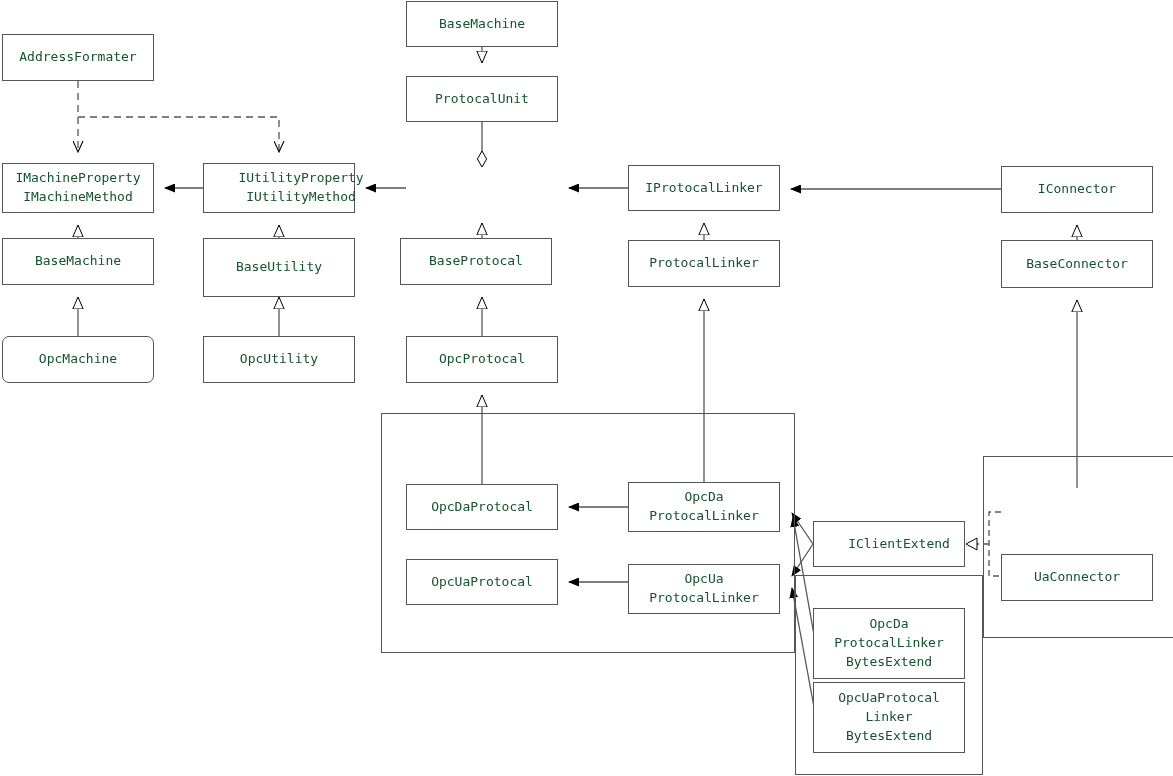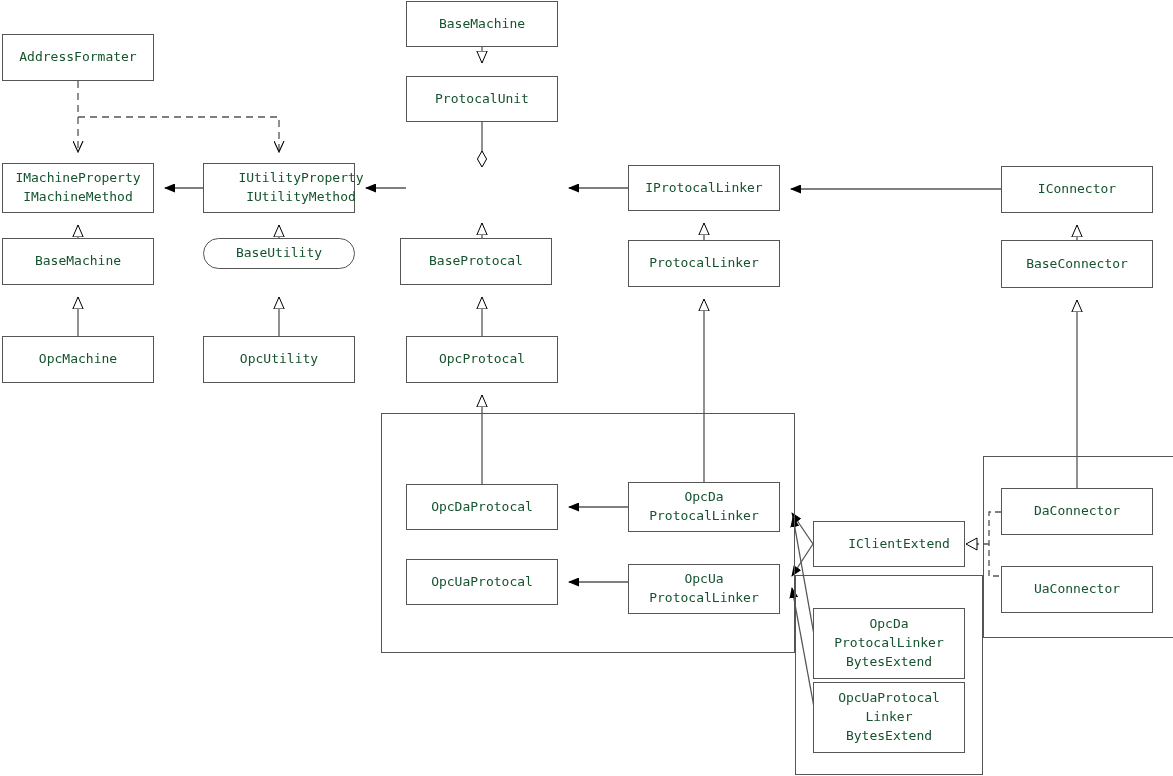--- a/index.html
+++ b/index.html
@@ -148,29 +148,29 @@
   <div class="node" style="left:203px; top:163px; width:152px; height:50px;padding-left:44px;">IUtilityProperty
 IUtilityMethod</div>
 
 
   <div class="node" style="left:628px; top:165px; width:152px; height:46px;">IProtocalLinker</div>
 
   <div class="node" style="left:1001px; top:166px; width:152px; height:47px;">IConnector</div>
 
   <div class="node" style="left:2px;   top:238px; width:152px; height:47px;">BaseMachine</div>
 
-  <div class="node" style="left:203px; top:238px; width:152px; height:31px;border-radius:21px;">BaseUtility</div>
+  <div class="node" style="left:203px; top:238px; width:152px; height:59px;">BaseUtility</div>
 
   <div class="node" style="left:400px; top:238px; width:152px; height:47px;">BaseProtocal</div>
 
   <div class="node" style="left:628px; top:240px; width:152px; height:47px;">ProtocalLinker</div>
 
   <div class="node" style="left:1001px; top:240px; width:152px; height:48px;">BaseConnector</div>
 
-  <div class="node" style="left:2px;   top:336px; width:152px; height:47px;">OpcMachine</div>
+  <div class="node" style="left:2px;   top:336px; width:152px; height:47px;border-radius:7px;">OpcMachine</div>
 
   <div class="node" style="left:406px; top:336px; width:152px; height:47px;">OpcProtocal</div>
 
   <div class="node" style="left:203px; top:336px; width:152px; height:47px;">OpcUtility</div>
 
   <div class="node" style="left:406px; top:484px; width:152px; height:46px;">OpcDaProtocal</div>
 
   <div class="node" style="left:406px; top:559px; width:152px; height:46px;">OpcUaProtocal</div>
 
   <div class="node" style="left:628px; top:482px; width:152px; height:50px;">OpcDa
@@ -182,17 +182,16 @@
   <div class="node" style="left:813px; top:521px; width:152px; height:46px;padding-left:20px;">IClientExtend</div>
 
   <div class="node" style="left:813px; top:608px; width:152px; height:71px;">OpcDa
 ProtocalLinker
 BytesExtend</div>
 
   <div class="node" style="left:813px; top:682px; width:152px; height:71px;">OpcUaProtocal
 Linker
 BytesExtend</div>
 
-  <div class="node" style="left:1001px; top:488px; width:152px; height:47px;">DaConnector</div>
 
-  <div class="node" style="left:1001px; top:554px; width:152px; height:47px;margin-top:12px;">UaConnector</div>
+  <div class="node" style="left:1001px; top:554px; width:152px; height:47px;">UaConnector</div>
 
 </div>
 
 </body></html>

